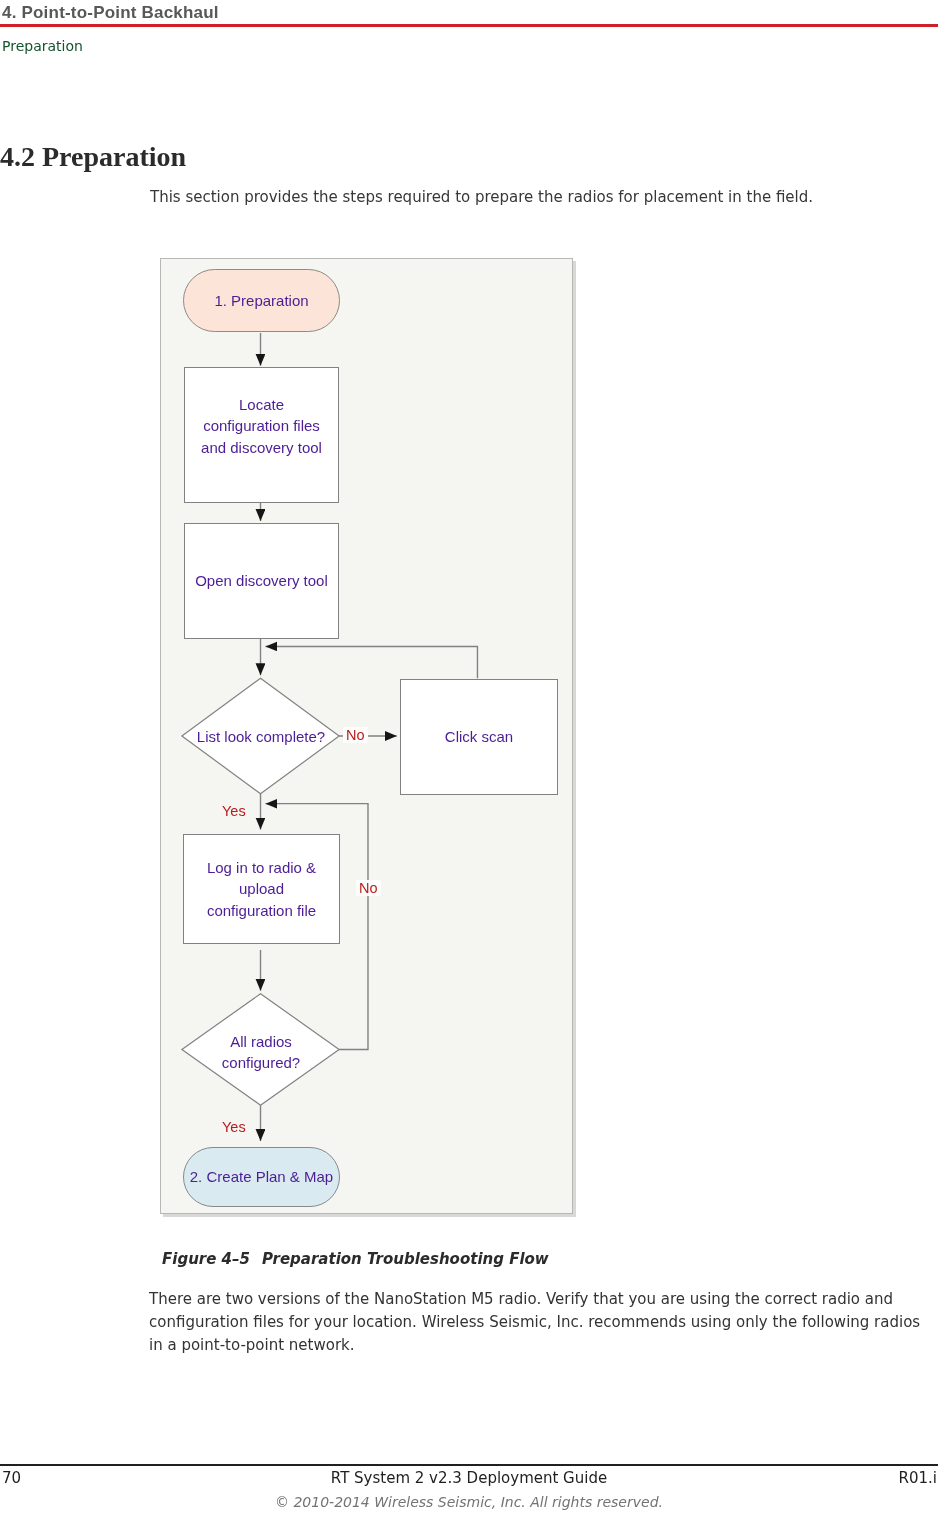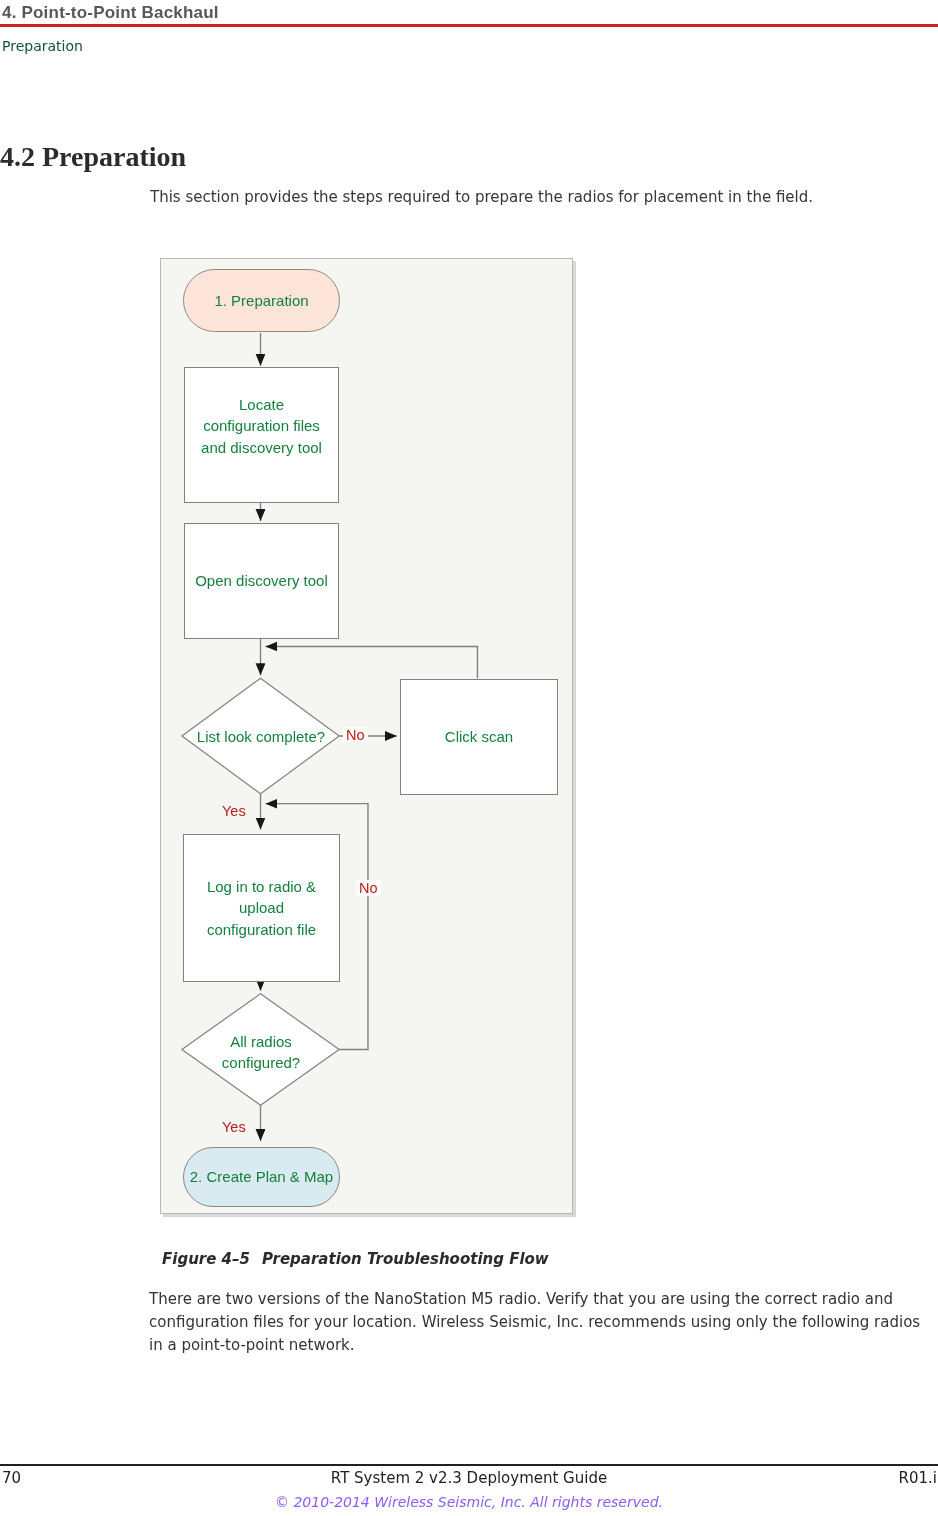--- a/index.html
+++ b/index.html
@@ -50,21 +50,21 @@
     box-shadow: 3px 3px 0 #d8d8d6;
   }
   .flowchart svg.connectors {
     position: absolute; left: 0; top: 0; width: 100%; height: 100%;
   }
   .node {
     position: absolute;
     display: flex; align-items: center; justify-content: center;
     text-align: center;
     font-family: "Liberation Sans", sans-serif;
-    font-size: 15px; color: #15803d; line-height: 1.42;
+    font-size: 15px; color: #4c1d95; line-height: 1.42;
   }
   .node.rect { background: #ffffff; border: 1px solid #818181; }
   .node.oval-start {
     background: #fce5d8; border: 1px solid #8e8a84; border-radius: 32px;
   }
   .node.oval-end {
     background: #d9eaf1; border: 1px solid #87898b; border-radius: 30px;
   }
   .node.diamond-label { background: transparent; }
   .flow-label {
@@ -93,21 +93,21 @@
   }
   .footer-row {
     position: absolute; left: 0; top: 1469px; width: 938px;
     font-size: 15px; color: #1f1f1f;
   }
   .footer-page { position: absolute; left: 2px; top: 0; }
   .footer-title { position: absolute; left: 0; width: 938px; text-align: center; top: 0; }
   .footer-rev { position: absolute; right: 1px; top: 0; }
   .footer-copyright {
     position: absolute; left: 0; top: 1494px; width: 938px;
-    text-align: center; font-size: 14px; font-style: italic; color: #8b5cf6;
+    text-align: center; font-size: 14px; font-style: italic; color: #737373;
   }
 </style>
 </head>
 <body>
 
 <div class="page">
 
   <div class="chapter-title">4. Point-to-Point Backhaul</div>
   <div class="red-rule"></div>
   <div class="header-section">Preparation</div>
@@ -151,21 +151,21 @@
     <div class="node oval-start" style="left:22px; top:10px; width:157px; height:63px;">1. Preparation</div>
 
     <div class="node rect" style="left:23px; top:108px; width:155px; height:136px; padding:6px 12px; align-items:flex-start; padding-top:26px;">Locate configuration files and discovery tool</div>
 
     <div class="node rect" style="left:23px; top:264px; width:155px; height:116px;">Open discovery tool</div>
 
     <div class="node diamond-label" style="left:30px; top:448px; width:140px; height:60px;">List look complete?</div>
 
     <div class="node rect" style="left:239px; top:420px; width:158px; height:116px;">Click scan</div>
 
-    <div class="node rect" style="left:22px; top:575px; width:157px; height:148px; padding:6px 16px;">Log in to radio &amp; upload configuration file</div>
+    <div class="node rect" style="left:22px; top:575px; width:157px; height:110px; padding:6px 16px;">Log in to radio &amp; upload configuration file</div>
 
     <div class="node diamond-label" style="left:30px; top:763px; width:140px; height:60px;">All radios configured?</div>
 
     <div class="node oval-end" style="left:22px; top:888px; width:157px; height:60px; line-height:1.3;">2. Create Plan &amp; Map</div>
 
     <div class="flow-label boxed" style="left:182px; top:468px;">No</div>
     <div class="flow-label" style="left:58px; top:544px;">Yes</div>
     <div class="flow-label boxed" style="left:195px; top:621px;">No</div>
     <div class="flow-label" style="left:58px; top:860px;">Yes</div>
   </div>

